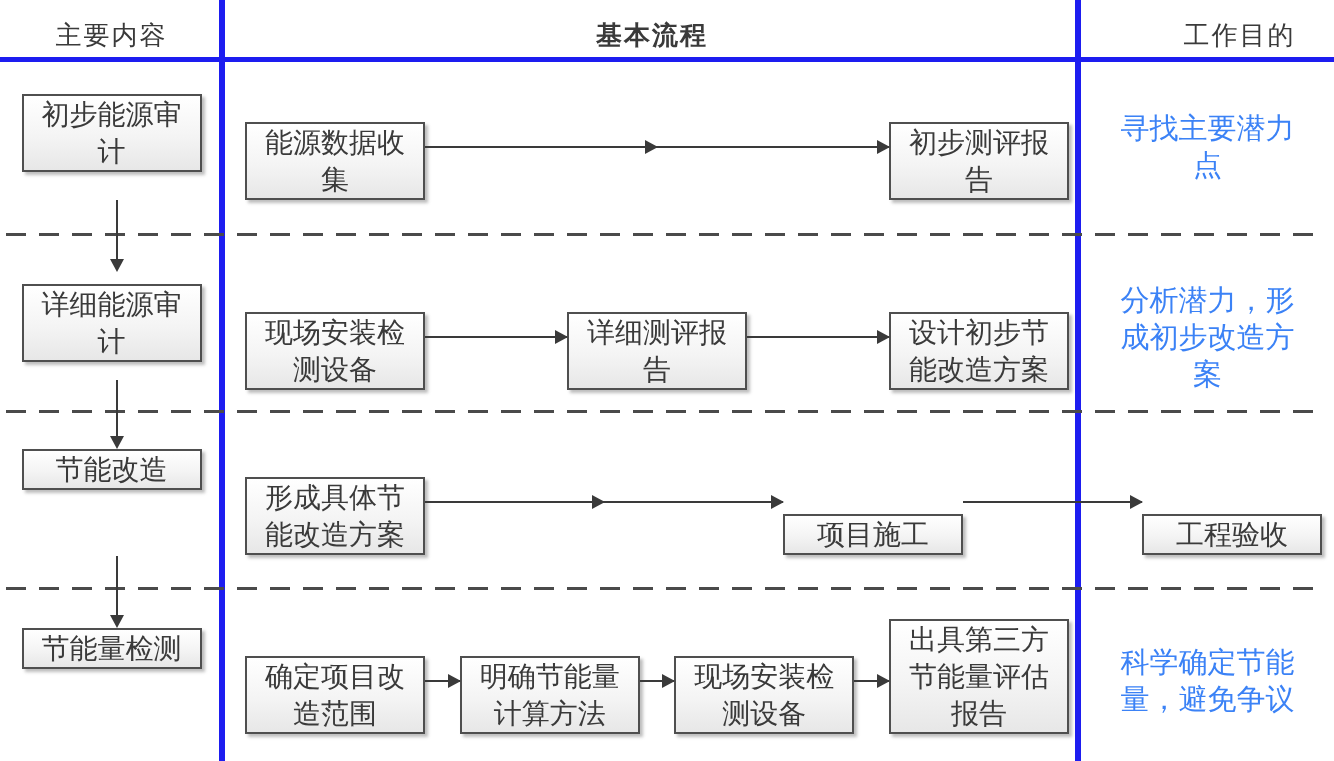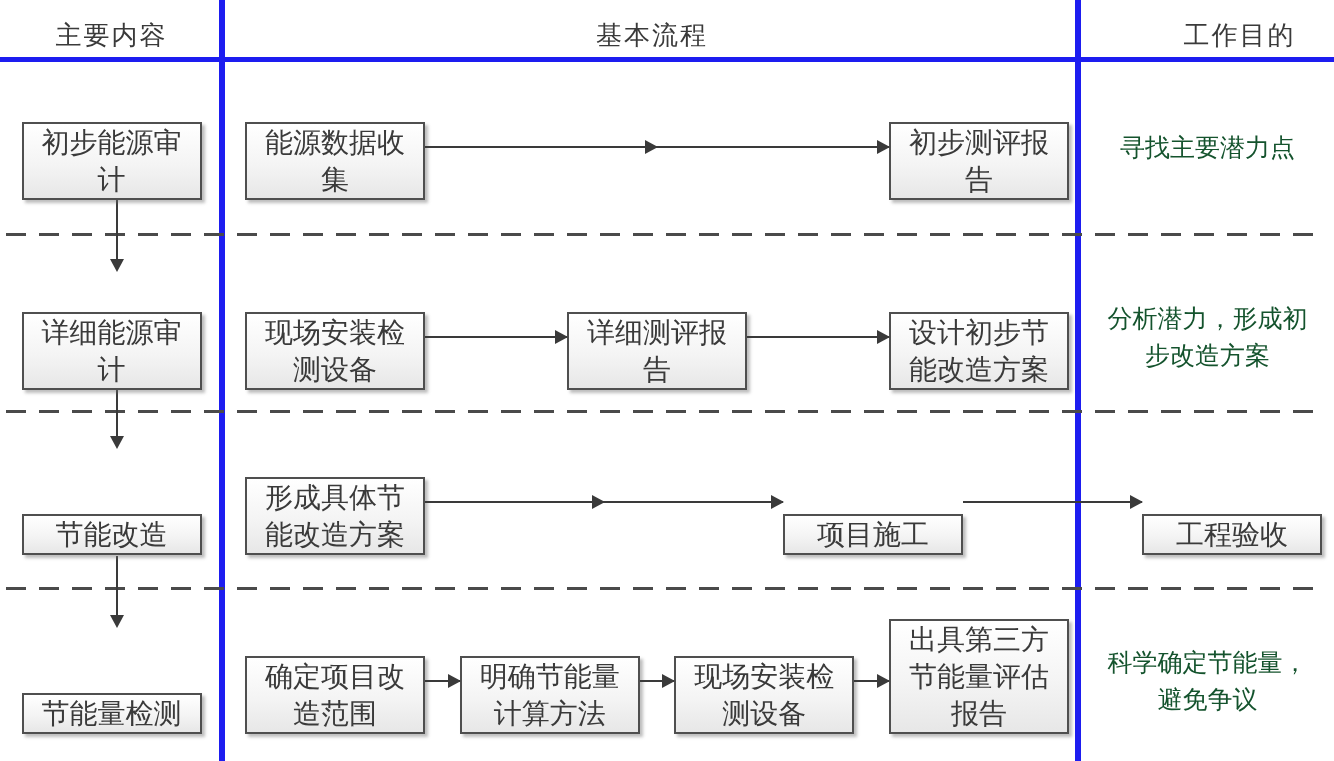--- a/index.html
+++ b/index.html
@@ -11,52 +11,52 @@
     color:#3a3a3a;
     overflow:hidden;
   }
   
   .hdr{
     position:absolute;top:12px;height:46px;
     display:flex;align-items:center;justify-content:center;
     font-size:26px;letter-spacing:2px;color:#3a3a3a;
   }
   .hdr1{left:0;width:223px;}
-  .hdr2{left:223px;width:858px;}
+  .hdr2{left:223px;width:858px;font-weight:bold;}
   .hdr3{left:1081px;width:253px;margin-left:32px;}
   
   .blue-h{position:absolute;left:0;right:0;top:57px;height:5px;background:#1d1df0;}
   .blue-v{position:absolute;top:0;bottom:0;width:6px;background:#1d1df0;}
   .v1{left:219px;}
   .v2{left:1075px;}
   
   .dash{
     position:absolute;left:6px;right:8px;height:3px;
     background:repeating-linear-gradient(90deg,#4a4a4a 0 20px,transparent 20px 33px);
   }
   
   .row{
     position:absolute;left:0;right:0;height:106px;
     display:flex;align-items:stretch;
   }
   .stage-cell{
     width:223px;flex:none;
-    display:flex;align-items:flex-end;justify-content:center;
+    display:flex;align-items:flex-start;justify-content:center;
   }
   .flow-cell{
     flex:1;display:flex;align-items:flex-end;
     padding:0 12px 0 22px;min-width:0;
   }
   .purpose-cell{
     width:253px;flex:none;
     display:flex;align-items:center;justify-content:center;
   }
   .purpose-text{
     width:202px;text-align:center;
-    font-size:25px;line-height:37px;color:#14532d;
+    font-size:29px;line-height:37px;color:#3b82f6;
   }
   .box{
     box-sizing:border-box;
     width:180px;flex:none;
     border:2px solid #4f4f4f;
     background:linear-gradient(180deg,#ffffff 0%,#f4f4f4 55%,#e7e7e7 100%);
     box-shadow:3px 3px 3px rgba(110,110,110,0.45);
     display:flex;align-items:center;justify-content:center;
     text-align:center;
     font-size:28px;line-height:37px;

